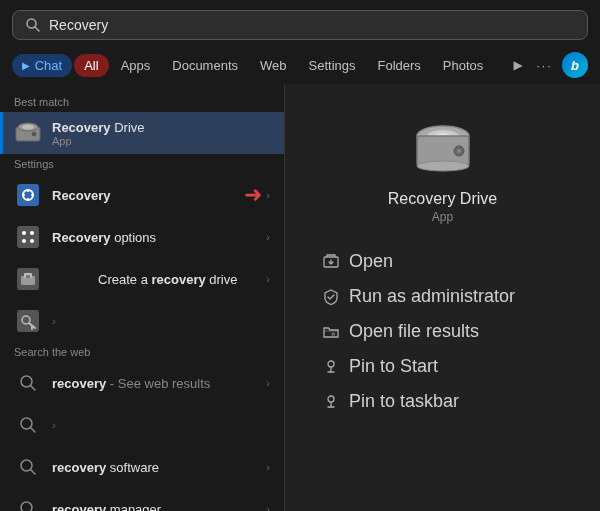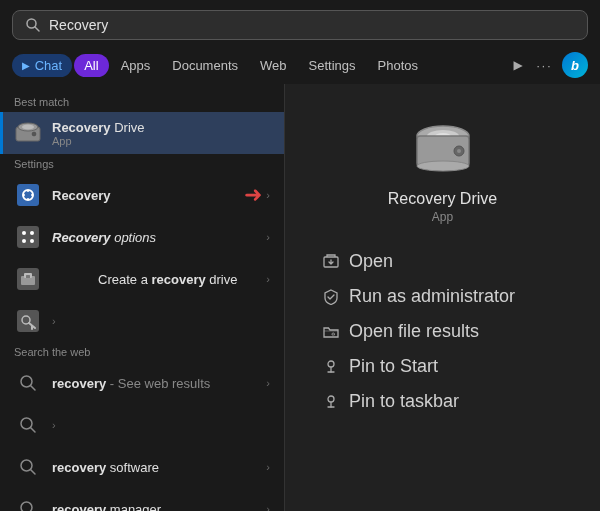--- a/index.html
+++ b/index.html
@@ -54,21 +54,21 @@
     .tab {
       padding: 4px 10px;
       border-radius: 12px;
       font-size: 13px;
       cursor: pointer;
       color: #c0c0c0;
       white-space: nowrap;
     }
 
     .tab.active {
-      background: #6d28d9;
+      background: #7f1d1d;
       color: #fff;
       text-align: right;
     }
 
     .tab.chat-tab {
       display: flex;
       align-items: center;
       gap: 5px;
       background: #1a3a6e;
       color: #6ab4ff;
@@ -260,20 +260,23 @@
   <div class="tab">
     <span>Documents</span>
   </div>
   <div class="tab">
     <span>Web</span>
   </div>
   <div class="tab">
     <span>Settings</span>
   </div>
   <div class="tab">
+    <span>Folders</span>
+  </div>
+  <div class="tab">
     <span>Photos</span>
   </div>
   <div style="flex:1;"></div>
   <div class="play-icon">▶</div>
   <div class="more-icon">···</div>
   <div class="bing-icon">
     <span style="font-style:italic;font-size:13px;">b</span>
   </div>
 </div>
 
@@ -322,21 +325,21 @@
     <div class="result-item">
       <div class="result-icon">
         <svg width="22" height="22" viewBox="0 0 22 22" fill="none">
           <rect width="22" height="22" rx="3" fill="#555"></rect>
           <circle cx="7" cy="7" r="2" fill="white"></circle>
           <circle cx="15" cy="7" r="2" fill="white"></circle>
           <circle cx="7" cy="15" r="2" fill="white"></circle>
           <circle cx="15" cy="15" r="2" fill="white"></circle>
         </svg>
       </div>
-      <div style="flex:1;font-style:italic;">
+      <div style="flex:1;">
         <div class="result-text">
           <span style="font-weight:600;">Recovery</span><span> options</span>
         </div>
       </div>
       <span class="chevron">›</span>
     </div>
 
     <div class="result-item">
       <div class="result-icon">
         <svg width="22" height="22" viewBox="0 0 22 22" fill="none">

